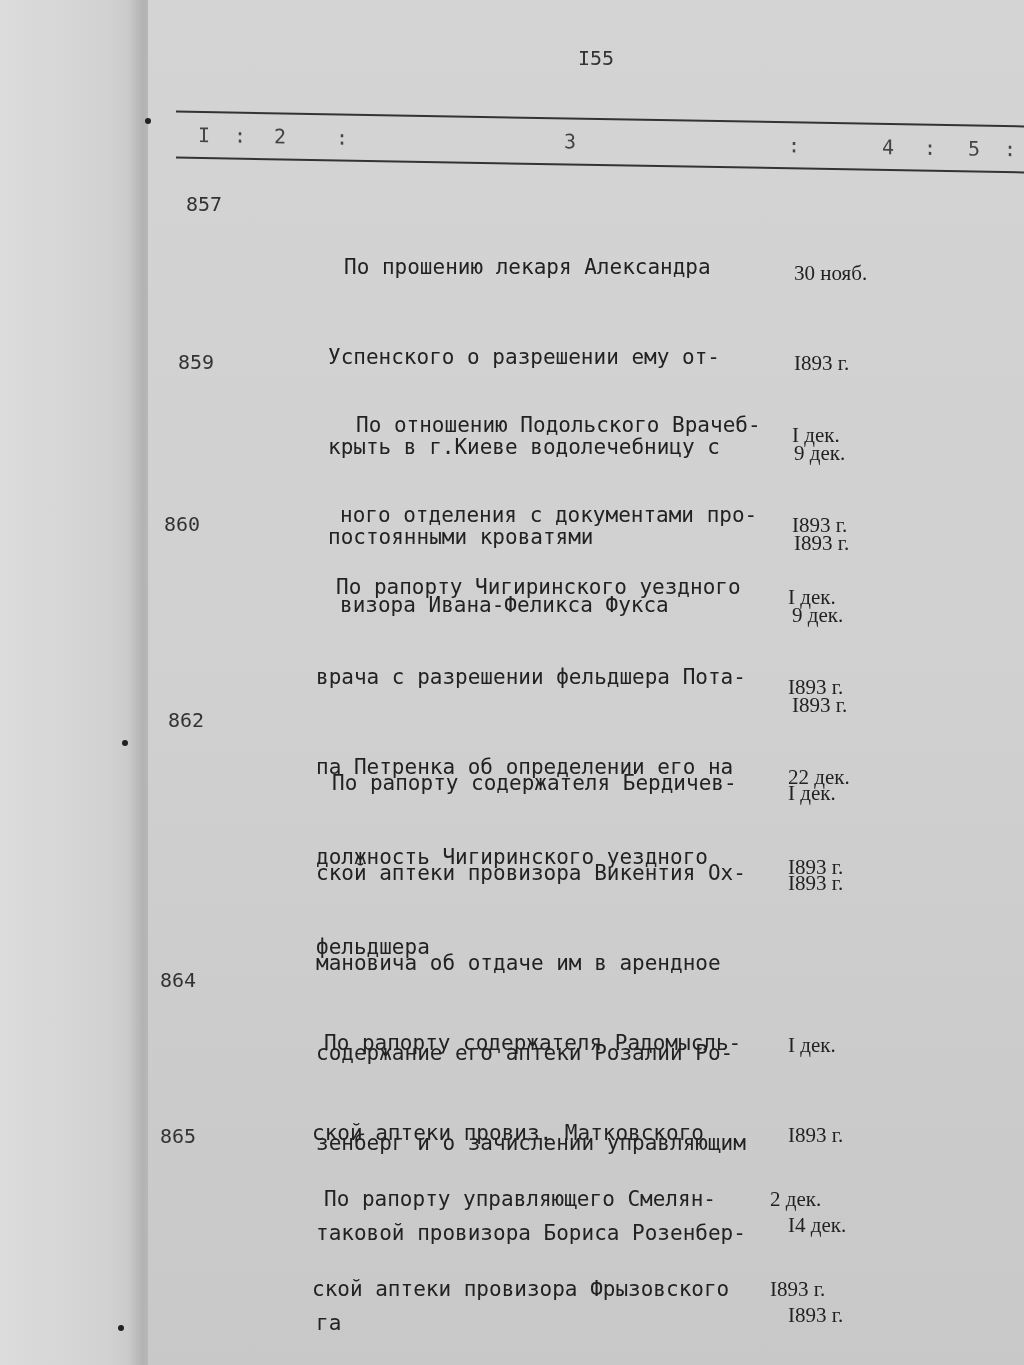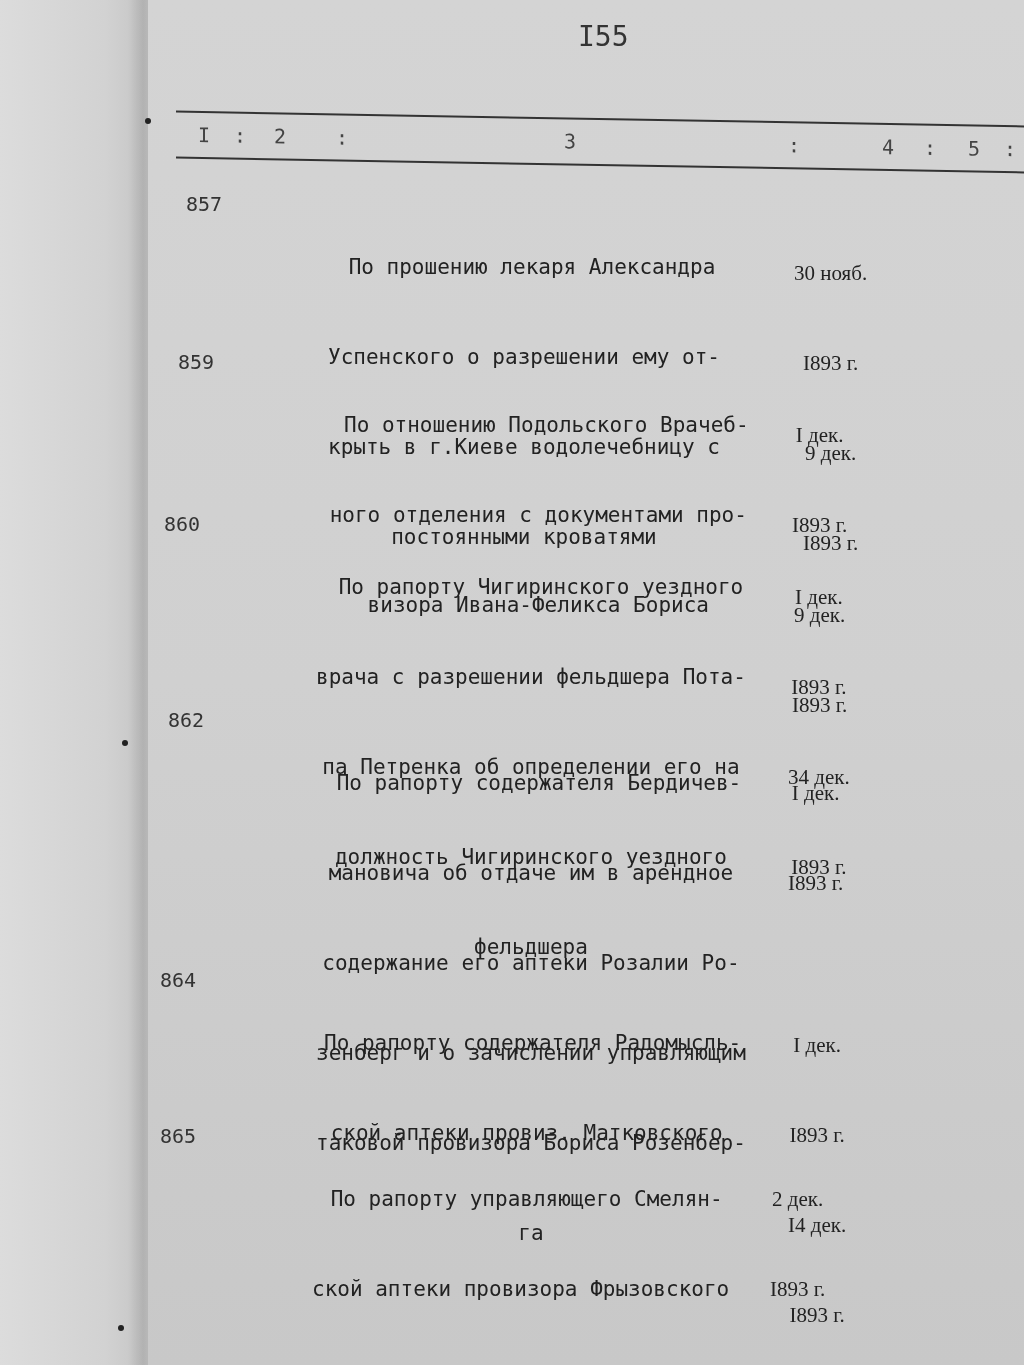--- a/index.html
+++ b/index.html
@@ -16,39 +16,39 @@
   }
   .gutter {
     position: absolute; left: 128px; top: 0; width: 30px; height: 1365px;
     background: linear-gradient(90deg, rgba(0,0,0,0) 0%, rgba(0,0,0,0.10) 50%, rgba(0,0,0,0) 100%);
   }
   .page {
     position: absolute; left: 148px; top: 0; width: 876px; height: 1365px;
     background: linear-gradient(180deg, #d4d4d4 0%, #d0d0d0 50%, #c8c8c8 100%);
   }
   .page-number {
-    position: absolute; left: 430px; top: 20px; font-size: 28px; color: #333;
+    position: absolute; left: 430px; top: 46px; font-size: 20px; color: #333;
   }
   .header-band {
     position: absolute; left: 28px; top: 118px; width: 848px; height: 44px;
     border-top: 2px solid #333; border-bottom: 2px solid #333;
     transform: skewY(1deg);
   }
   .col-h { position: absolute; top: 10px; font-size: 20px; color: #444; }
   .entry { position: absolute; left: 0; width: 876px; }
   .entry .num {
     position: absolute; font-size: 20px; color: #333;
   }
   .entry .desc {
     position: absolute; font-size: 21px; line-height: 30px; color: #222; white-space: pre;
   }
   .entry .dates {
     position: absolute; font-size: 21px; line-height: 30px; color: #222; white-space: pre; font-family: Liberation Serif, serif;
   }
-  .line { display: block; text-align: center; }
+  .line { display: block; }
   .binding-dot {
     position: absolute; width: 6px; height: 6px; border-radius: 3px; background: #222;
   }
 </style>
 </head>
 <body>
 
 <div class="left-page"></div>
 <div class="gutter"></div>
 
@@ -80,24 +80,24 @@
     <div class="dates" style="left:646px; top:6px">
       <span class="line">30 нояб.</span>
       <span class="line">I893 г.</span>
       <span class="line">9 дек.</span>
       <span class="line">I893 г.</span>
     </div>
   </div>
 
   <div class="entry" style="top:350px">
     <span class="num" style="left:30px">859</span>
-    <div class="desc" style="left:180px">
+    <div class="desc" style="left:192px">
       <span class="line" style="padding-left:16px">По отношению Подольского Врачеб-</span>
       <span class="line">ного отделения с документами про-</span>
-      <span class="line">визора Ивана-Феликса Бориса</span>
+      <span class="line">визора Ивана-Феликса Фукса</span>
     </div>
     <div class="dates" style="left:644px; top:10px">
       <span class="line">I дек.</span>
       <span class="line">I893 г.</span>
       <span class="line">9 дек.</span>
       <span class="line">I893 г.</span>
     </div>
   </div>
 
   <div class="entry" style="top:512px">
@@ -105,29 +105,30 @@
     <div class="desc" style="left:168px">
       <span class="line" style="padding-left:20px">По рапорту Чигиринского уездного</span>
       <span class="line">врача с разрешении фельдшера Пота-</span>
       <span class="line">па Петренка об определении его на</span>
       <span class="line">должность Чигиринского уездного</span>
       <span class="line">фельдшера</span>
     </div>
     <div class="dates" style="left:640px; top:10px">
       <span class="line">I дек.</span>
       <span class="line">I893 г.</span>
-      <span class="line">34 дек.</span>
+      <span class="line">22 дек.</span>
       <span class="line">I893 г.</span>
     </div>
   </div>
 
   <div class="entry" style="top:708px">
     <span class="num" style="left:20px">862</span>
     <div class="desc" style="left:168px">
       <span class="line" style="padding-left:16px">По рапорту содержателя Бердичев-</span>
+      <span class="line">ской аптеки провизора Викентия Ох-</span>
       <span class="line">мановича об отдаче им в арендное</span>
       <span class="line">содержание его аптеки Розалии Ро-</span>
       <span class="line">зенберг и о зачислении управляющим</span>
       <span class="line">таковой провизора Бориса Розенбер-</span>
       <span class="line">га</span>
     </div>
     <div class="dates" style="left:640px; top:10px">
       <span class="line">I дек.</span>
       <span class="line">I893 г.</span>
     </div>

